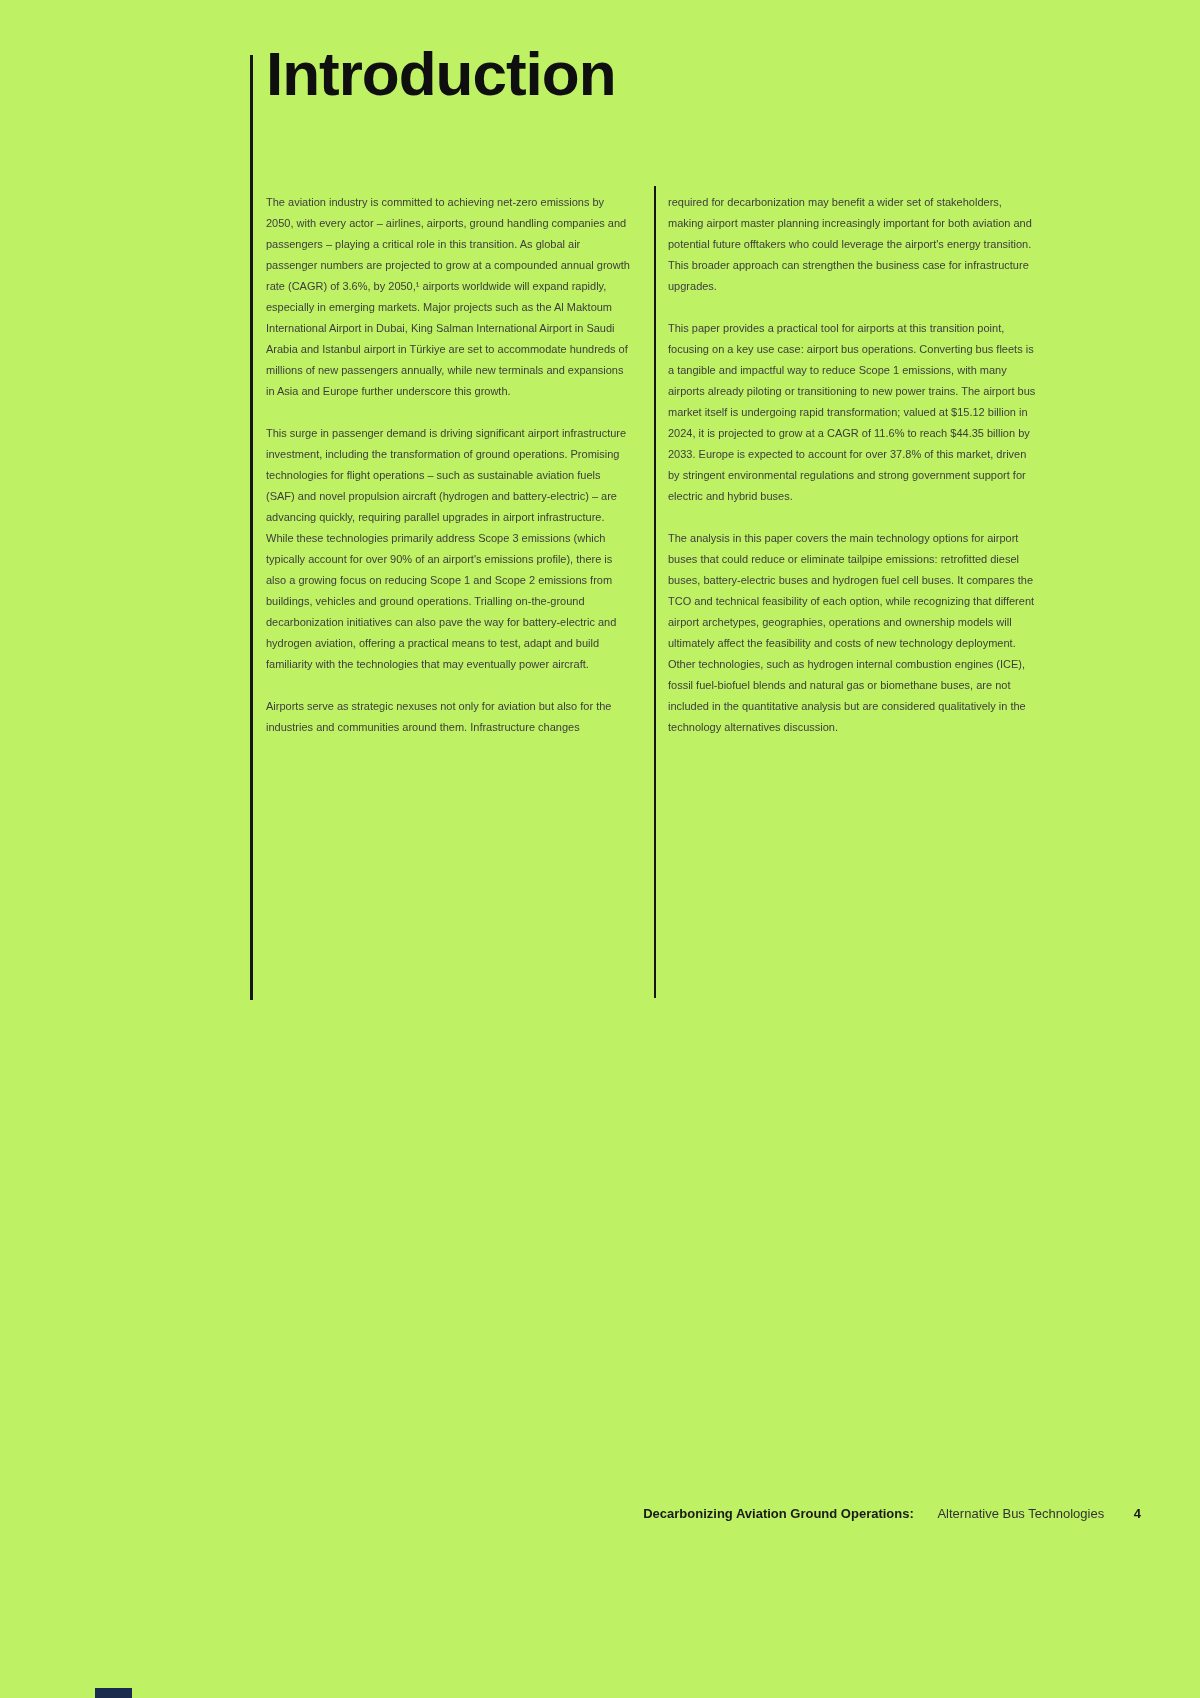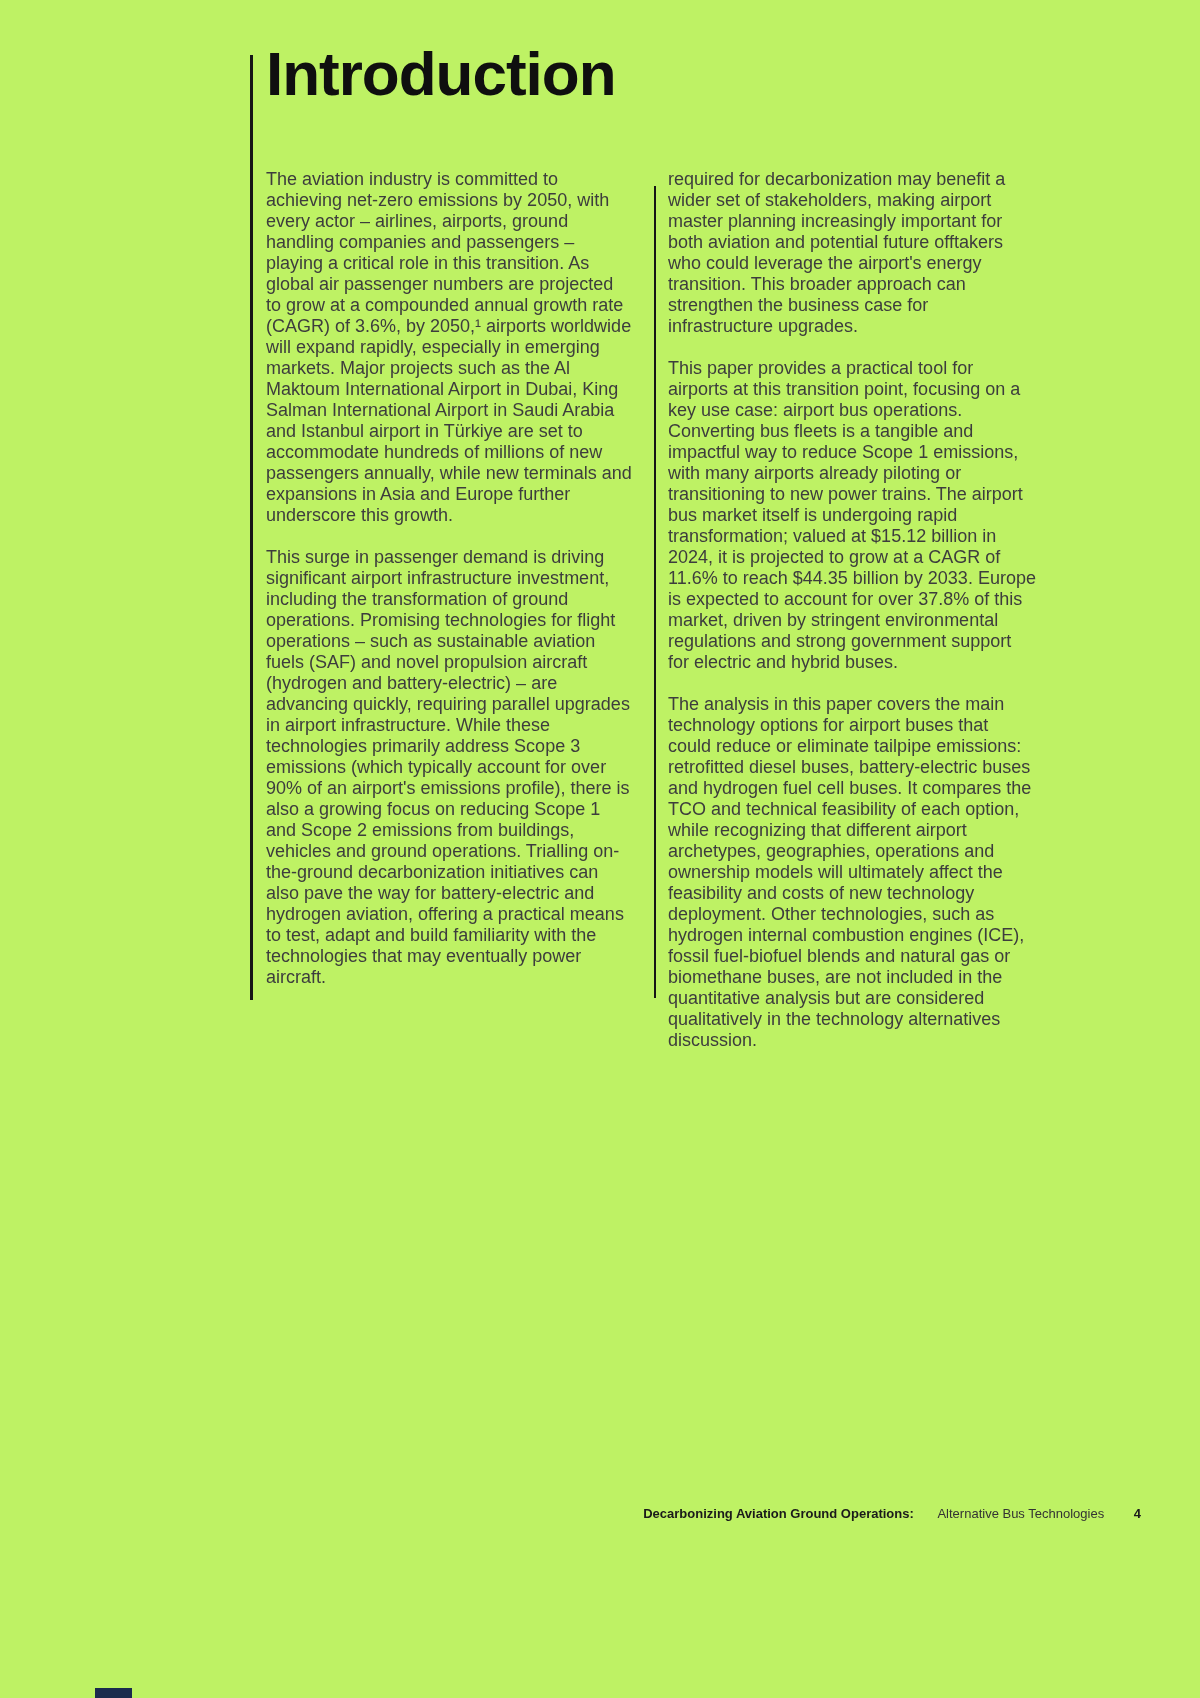--- a/index.html
+++ b/index.html
@@ -31,22 +31,22 @@
     margin: 0;
     font-size: 62px;
     font-weight: 700;
     letter-spacing: -1px;
     line-height: 1.1;
     color: #0f0f0f;
     font-family: "Liberation Sans", sans-serif;
   }
   .col {
     position: absolute;
-    top: 169px;
-    font-size: 18px;
+    top: 192px;
+    font-size: 11px;
     line-height: 21px;
     color: #3d3d3d;
   }
   .col p {
     margin: 0 0 21px 0;
   }
   .col-left {
     left: 266px;
     width: 366px;
   }
@@ -100,20 +100,21 @@
 
 <div class="page">
 
   <div class="left-rule"></div>
 
   <h1 class="title">Introduction</h1>
 
   <div class="col col-left">
     <p>The aviation industry is committed to achieving net-zero emissions by 2050, with every actor – airlines, airports, ground handling companies and passengers – playing a critical role in this transition. As global air passenger numbers are projected to grow at a compounded annual growth rate (CAGR) of 3.6%, by 2050,¹ airports worldwide will expand rapidly, especially in emerging markets. Major projects such as the Al Maktoum International Airport in Dubai, King Salman International Airport in Saudi Arabia and Istanbul airport in Türkiye are set to accommodate hundreds of millions of new passengers annually, while new terminals and expansions in Asia and Europe further underscore this growth.</p>
     <p>This surge in passenger demand is driving significant airport infrastructure investment, including the transformation of ground operations. Promising technologies for flight operations – such as sustainable aviation fuels (SAF) and novel propulsion aircraft (hydrogen and battery-electric) – are advancing quickly, requiring parallel upgrades in airport infrastructure. While these technologies primarily address Scope 3 emissions (which typically account for over 90% of an airport's emissions profile), there is also a growing focus on reducing Scope 1 and Scope 2 emissions from buildings, vehicles and ground operations. Trialling on-the-ground decarbonization initiatives can also pave the way for battery-electric and hydrogen aviation, offering a practical means to test, adapt and build familiarity with the technologies that may eventually power aircraft.</p>
+    <p>Airports serve as strategic nexuses not only for aviation but also for the industries and communities around them. Infrastructure changes</p>
   </div>
 
   <div class="col-divider"></div>
 
   <div class="col col-right">
     <p>required for decarbonization may benefit a wider set of stakeholders, making airport master planning increasingly important for both aviation and potential future offtakers who could leverage the airport's energy transition. This broader approach can strengthen the business case for infrastructure upgrades.</p>
     <p>This paper provides a practical tool for airports at this transition point, focusing on a key use case: airport bus operations. Converting bus fleets is a tangible and impactful way to reduce Scope 1 emissions, with many airports already piloting or transitioning to new power trains. The airport bus market itself is undergoing rapid transformation; valued at $15.12 billion in 2024, it is projected to grow at a CAGR of 11.6% to reach $44.35 billion by 2033. Europe is expected to account for over 37.8% of this market, driven by stringent environmental regulations and strong government support for electric and hybrid buses.</p>
     <p>The analysis in this paper covers the main technology options for airport buses that could reduce or eliminate tailpipe emissions: retrofitted diesel buses, battery-electric buses and hydrogen fuel cell buses. It compares the TCO and technical feasibility of each option, while recognizing that different airport archetypes, geographies, operations and ownership models will ultimately affect the feasibility and costs of new technology deployment. Other technologies, such as hydrogen internal combustion engines (ICE), fossil fuel-biofuel blends and natural gas or biomethane buses, are not included in the quantitative analysis but are considered qualitatively in the technology alternatives discussion.</p>
   </div>
 

